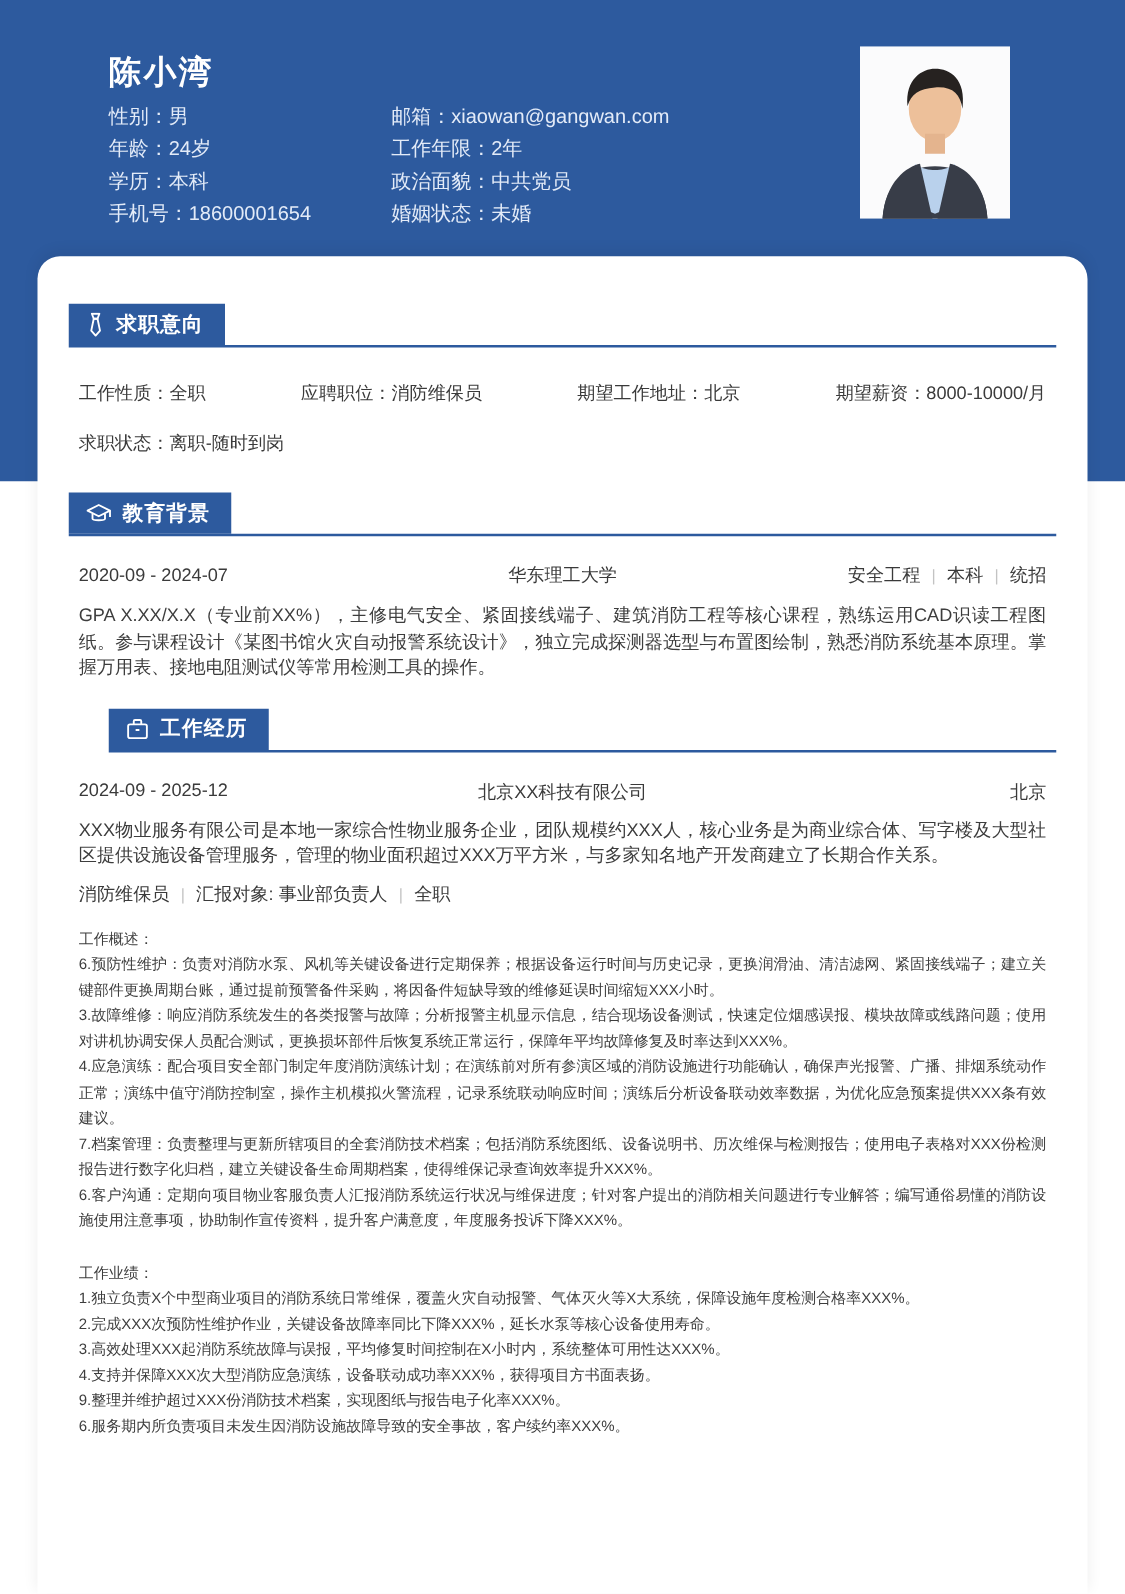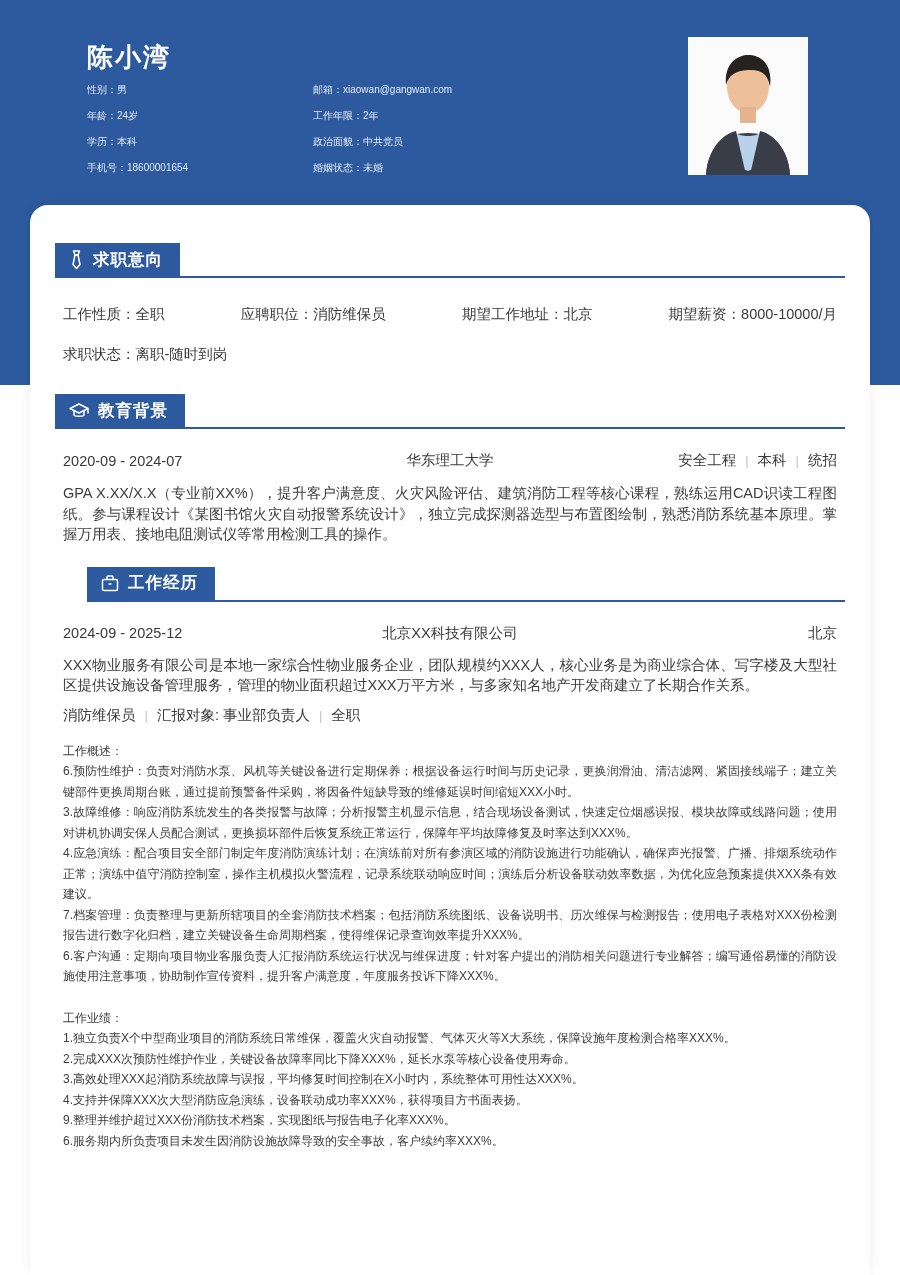--- a/index.html
+++ b/index.html
@@ -5,21 +5,21 @@
   html,body{margin:0;padding:0;}
   body{
     width:900px;height:1275px;overflow:hidden;position:relative;
     background:#ffffff;
     font-family:"Liberation Sans","DejaVu Sans",sans-serif;
     color:#3a3a3a;
   }
   .blue-band{position:absolute;top:0;left:0;width:900px;height:385px;background:#2d5a9e;}
   
   .hdr-name{position:absolute;top:40px;left:87px;font-size:26px;font-weight:bold;color:#ffffff;letter-spacing:2px;}
-  .hdr-info{position:absolute;top:83px;left:87px;display:grid;grid-template-columns:226px auto;grid-auto-flow:column;grid-template-rows:repeat(4,17px);row-gap:9px;font-size:10px;color:#e3ebf8;}
+  .hdr-info{position:absolute;top:83px;left:87px;display:grid;grid-template-columns:226px auto;grid-auto-flow:column;grid-template-rows:repeat(4,17px);row-gap:9px;font-size:16px;color:#e3ebf8;}
   .hdr-info .cell{white-space:nowrap;}
   .photo{position:absolute;top:37px;left:688px;width:120px;height:138px;display:block;}
   
   .card{
     position:absolute;top:205px;left:30px;width:840px;height:1070px;
     background:#ffffff;border-radius:18px 18px 0 0;
     padding:38px 33px 0 33px;box-sizing:border-box;
     box-shadow:0 -3px 12px rgba(0,0,0,0.07);
   }
   .section-head{border-bottom:2px solid #2d5a9e;margin:0 -8px;}
@@ -108,21 +108,21 @@
       <span>教育背景</span>
     </div>
   </div>
   <div class="meta-row">
     <span>2020-09 - 2024-07</span>
     <span>华东理工大学</span>
     <span class="right">
       <span>安全工程</span><span class="sep">|</span><span>本科</span><span class="sep">|</span><span>统招</span>
     </span>
   </div>
-  <div class="body-text">GPA X.XX/X.X（专业前XX%），提升客户满意度、火灾风险评估、建筑消防工程等核心课程，熟练运用CAD识读工程图纸。参与课程设计《某图书馆火灾自动报警系统设计》，独立完成探测器选型与布置图绘制，熟悉消防系统基本原理。掌握万用表、接地电阻测试仪等常用检测工具的操作。</div>
+  <div class="body-text">GPA X.XX/X.X（专业前XX%），主修电气安全、紧固接线端子、建筑消防工程等核心课程，熟练运用CAD识读工程图纸。参与课程设计《某图书馆火灾自动报警系统设计》，独立完成探测器选型与布置图绘制，熟悉消防系统基本原理。掌握万用表、接地电阻测试仪等常用检测工具的操作。</div>
 
   <div class="section-head section-gap">
     <div class="section-title">
       <span>
         <svg width="18" height="18" viewBox="0 0 18 18" fill="none" stroke="#ffffff" stroke-width="1.5" stroke-linejoin="round">
             <rect x="1.5" y="5.5" width="15" height="11" rx="1.5"></rect>
             <path d="M6 5.5 V3 A1 1 0 0 1 7 2 H11 A1 1 0 0 1 12 3 V5.5"></path>
             <path d="M7.5 10 H10.5"></path>
           </svg>
       </span>

